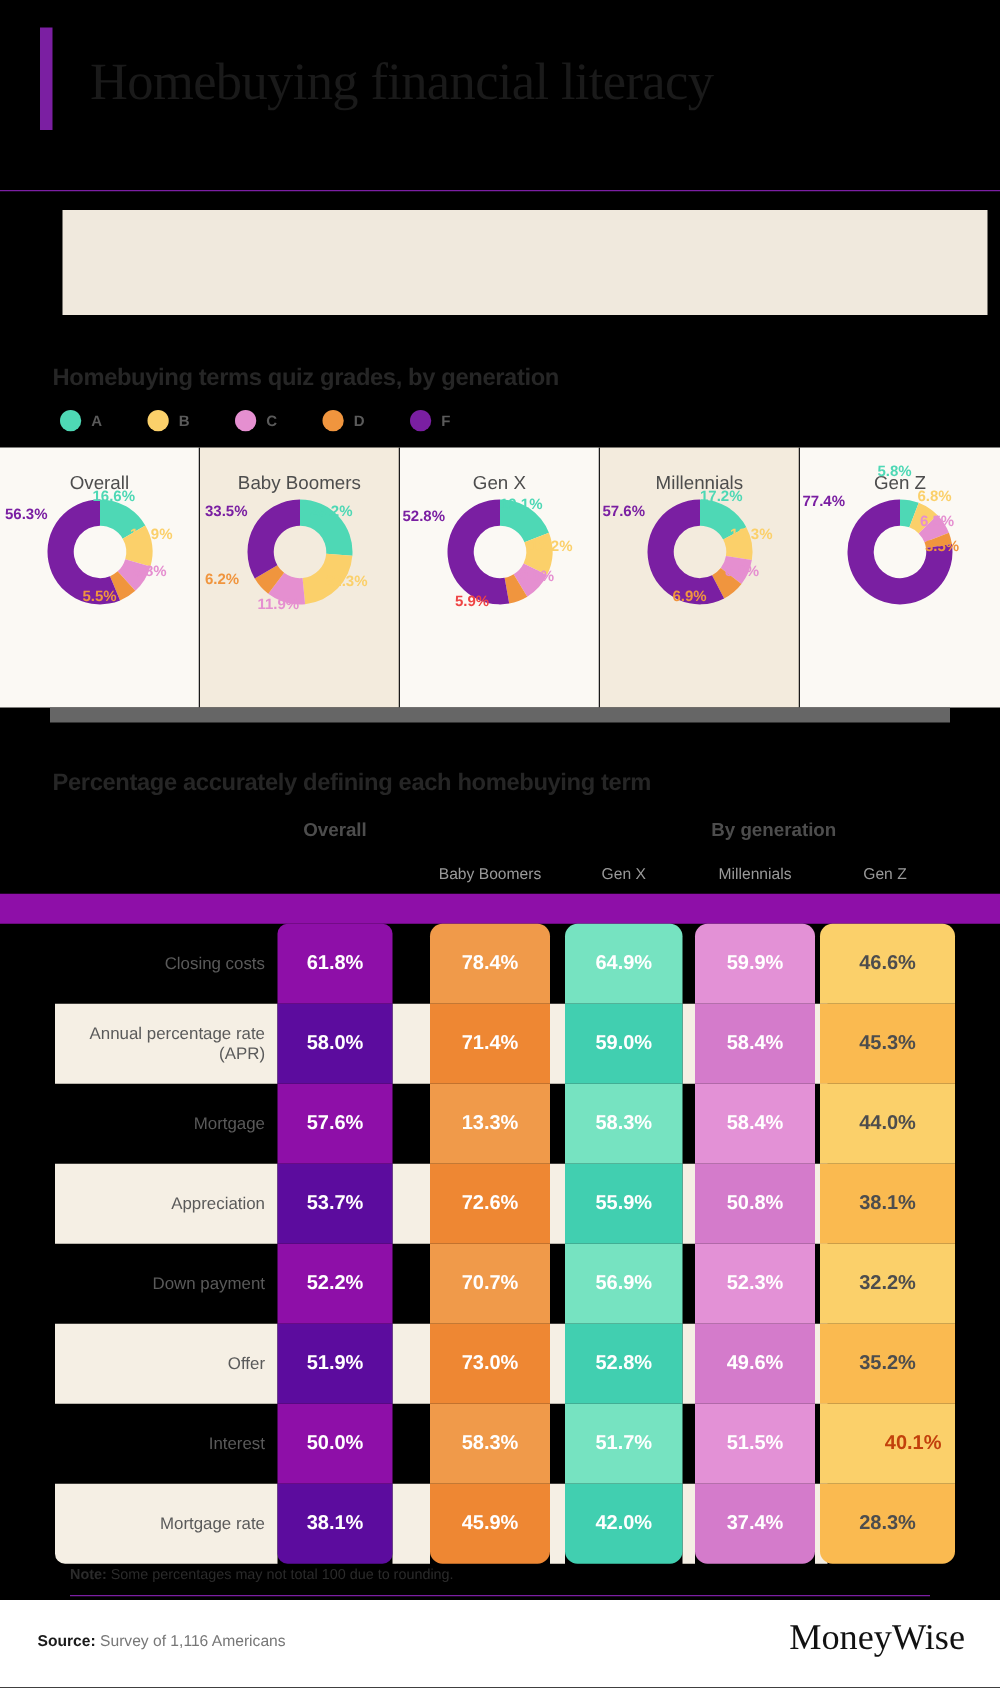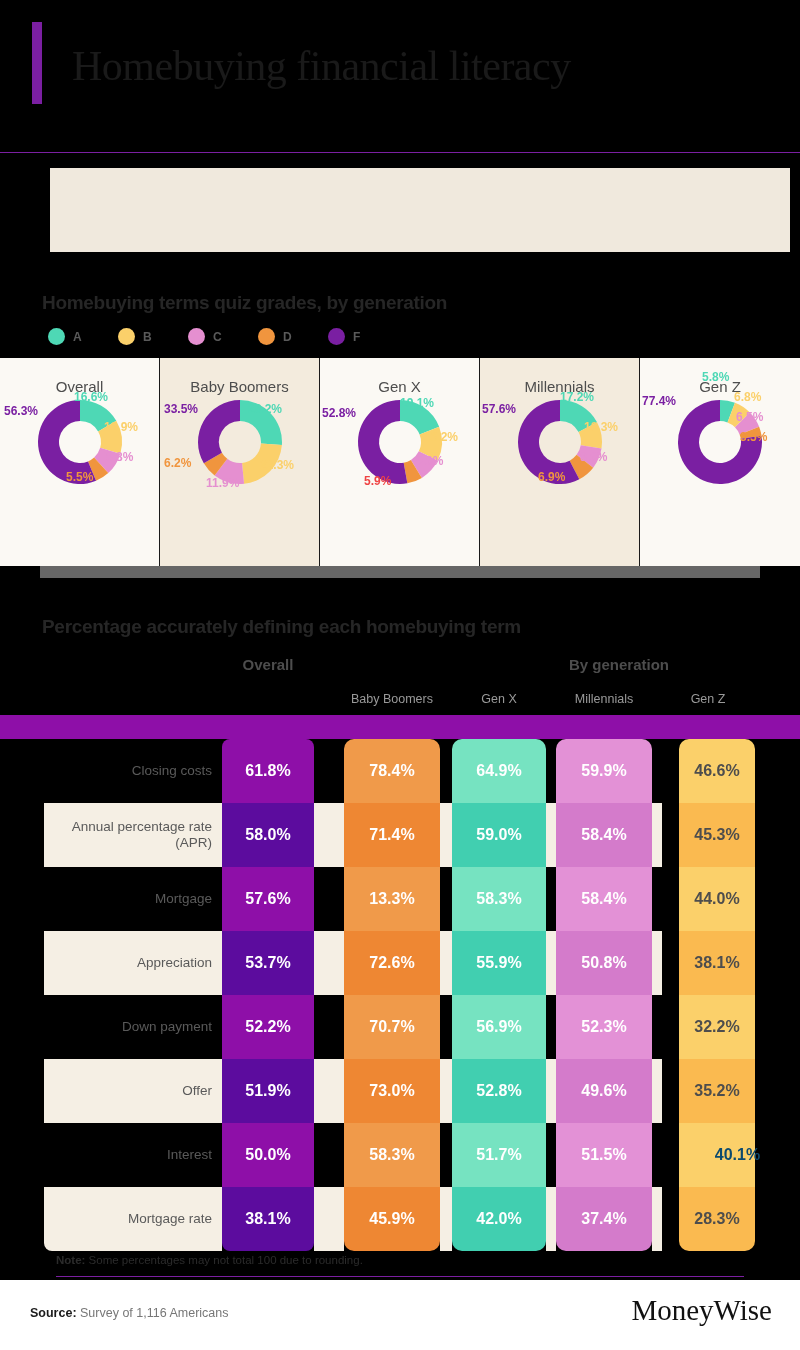--- a/index.html
+++ b/index.html
@@ -110,21 +110,21 @@
   }
   .cell {
     position: absolute; top: 0; height: 64px;
     display: flex; align-items: center; justify-content: center;
     font-size: 16px; font-weight: bold;
   }
   .c-ov { left: 222px; width: 92px; }
   .c-bb { left: 344px; width: 96px; }
   .c-gx { left: 452px; width: 94px; }
   .c-ml { left: 556px; width: 96px; }
-  .c-gz { left: 679px; width: 76px; }
+  .c-gz { left: 656px; width: 108px; }
   .pad-ov { position: absolute; left: 314px; top: 0; width: 30px; height: 64px; }
   .pad-a { position: absolute; left: 440px; top: 0; width: 12px; height: 64px; }
   .pad-b { position: absolute; left: 546px; top: 0; width: 10px; height: 64px; }
   .pad-c { position: absolute; left: 652px; top: 0; width: 10px; height: 64px; }
   .row.even .pad-ov, .row.even .pad-a, .row.even .pad-b, .row.even .pad-c { background: #f5efe4; }
   .rtop .c-ov { border-radius: 8px 8px 0 0; }
   .rbot .c-ov { border-radius: 0 0 8px 8px; }
   .rtop .cell:not(.c-ov) { border-radius: 10px 10px 0 0; }
   .rbot .cell:not(.c-ov) { border-radius: 0 0 10px 10px; }
   .rbot .lbl-bg { border-radius: 0 0 0 8px; }
@@ -358,21 +358,21 @@
           <div class="lbl-bg"></div>
           <div class="lbl">Interest</div>
           <div class="pad-ov"></div>
           <div class="pad-a"></div>
           <div class="pad-b"></div>
           <div class="pad-c"></div>
           <div class="cell c-ov" style="background: rgb(142, 15, 168); color: rgb(255, 255, 255);">50.0%</div>
           <div class="cell c-bb" style="background: rgb(240, 154, 74); color: rgb(255, 255, 255);">58.3%</div>
           <div class="cell c-gx" style="background: rgb(118, 227, 193); color: rgb(255, 255, 255);">51.7%</div>
           <div class="cell c-ml" style="background: rgb(227, 145, 214); color: rgb(255, 255, 255);">51.5%</div>
-          <div class="cell c-gz" style="background: rgb(251, 208, 106); color: #0c4a6e; padding-left: 41px;">40.1%</div>
+          <div class="cell c-gz" style="background: rgb(251, 208, 106); color: #c2410c; padding-left: 41px;">40.1%</div>
         </div>
         <div class="row even rbot">
           <div class="lbl-bg"></div>
           <div class="lbl">Mortgage rate</div>
           <div class="pad-ov"></div>
           <div class="pad-a"></div>
           <div class="pad-b"></div>
           <div class="pad-c"></div>
           <div class="cell c-ov" style="background: rgb(92, 12, 158); color: rgb(255, 255, 255);">38.1%</div>
           <div class="cell c-bb" style="background: rgb(238, 135, 51); color: rgb(255, 255, 255);">45.9%</div>

